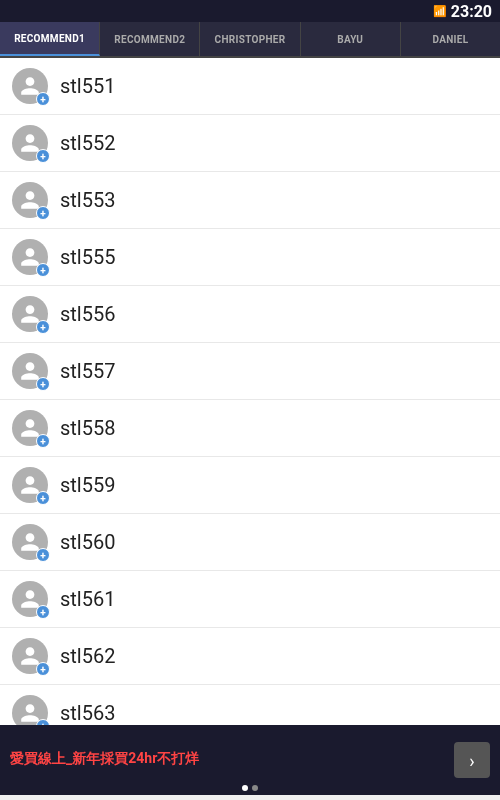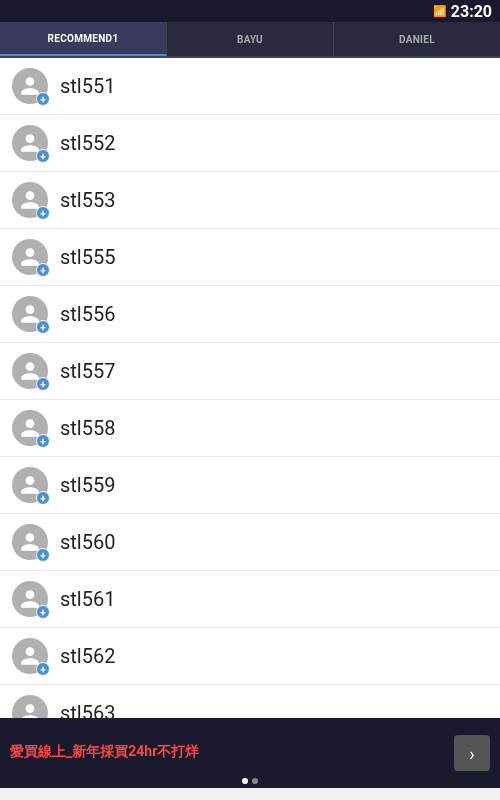--- a/index.html
+++ b/index.html
@@ -110,21 +110,21 @@
 
     .item-label {
       font-size: 20px;
       color: #222;
       font-weight: 400;
     }
 
     
     .ad-banner {
       position: absolute;
-      bottom: 12px;
+      bottom: 5px;
       left: 0;
       width: 500px;
       height: 70px;
       background: #1a1a2e;
       display: flex;
       flex-direction: column;
       justify-content: center;
       padding: 6px 50px 6px 10px;
       overflow: hidden;
       margin-top: 36px;
@@ -176,20 +176,22 @@
 
 <div class="status-bar">
   <div class="status-icons">
     <span>📶</span>
     <span style="font-size:16px;font-weight:bold;">23:20</span>
   </div>
 </div>
 
 <div class="tab-bar">
 <div class="tab-item active">RECOMMEND1</div>
+    <div class="tab-item">RECOMMEND2</div>
+    <div class="tab-item">CHRISTOPHER</div>
     <div class="tab-item">BAYU</div>
     <div class="tab-item">DANIEL</div>
   </div>
 
 <div class="list-container">
 <div class="list-item">
       <div class="avatar-container">
         <div class="avatar-icon">
           <svg viewBox="0 0 24 24" width="22" height="22" fill="white">
     <path d="M12 12c2.7 0 4.8-2.1 4.8-4.8S14.7 2.4 12 2.4 7.2 4.5 7.2 7.2 9.3 12 12 12zm0 2.4c-3.2 0-9.6 1.6-9.6 4.8v2.4h19.2v-2.4c0-3.2-6.4-4.8-9.6-4.8z"></path>

